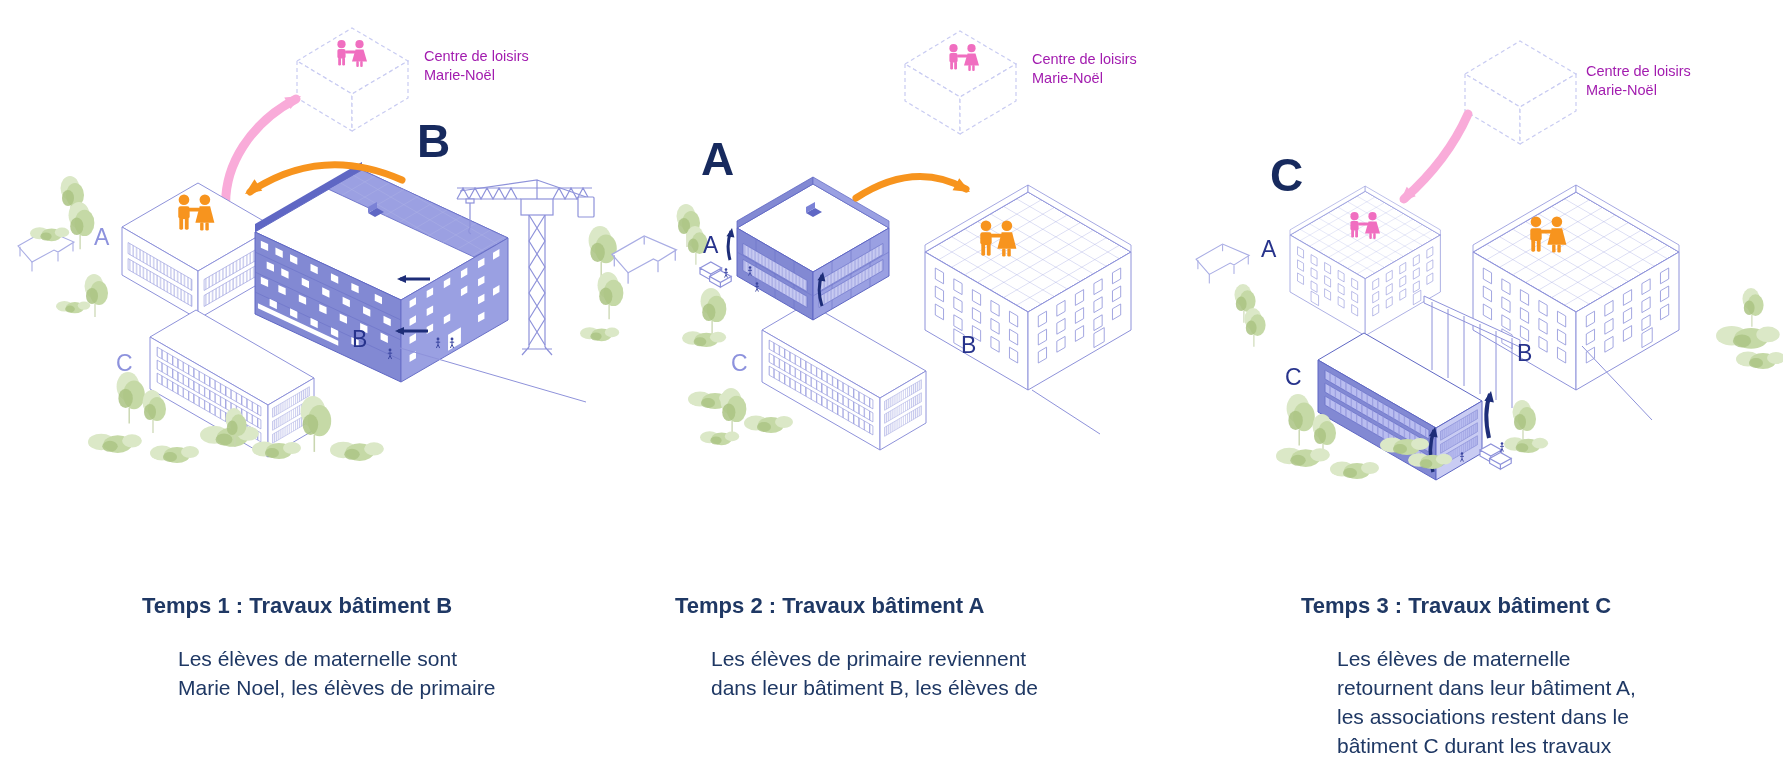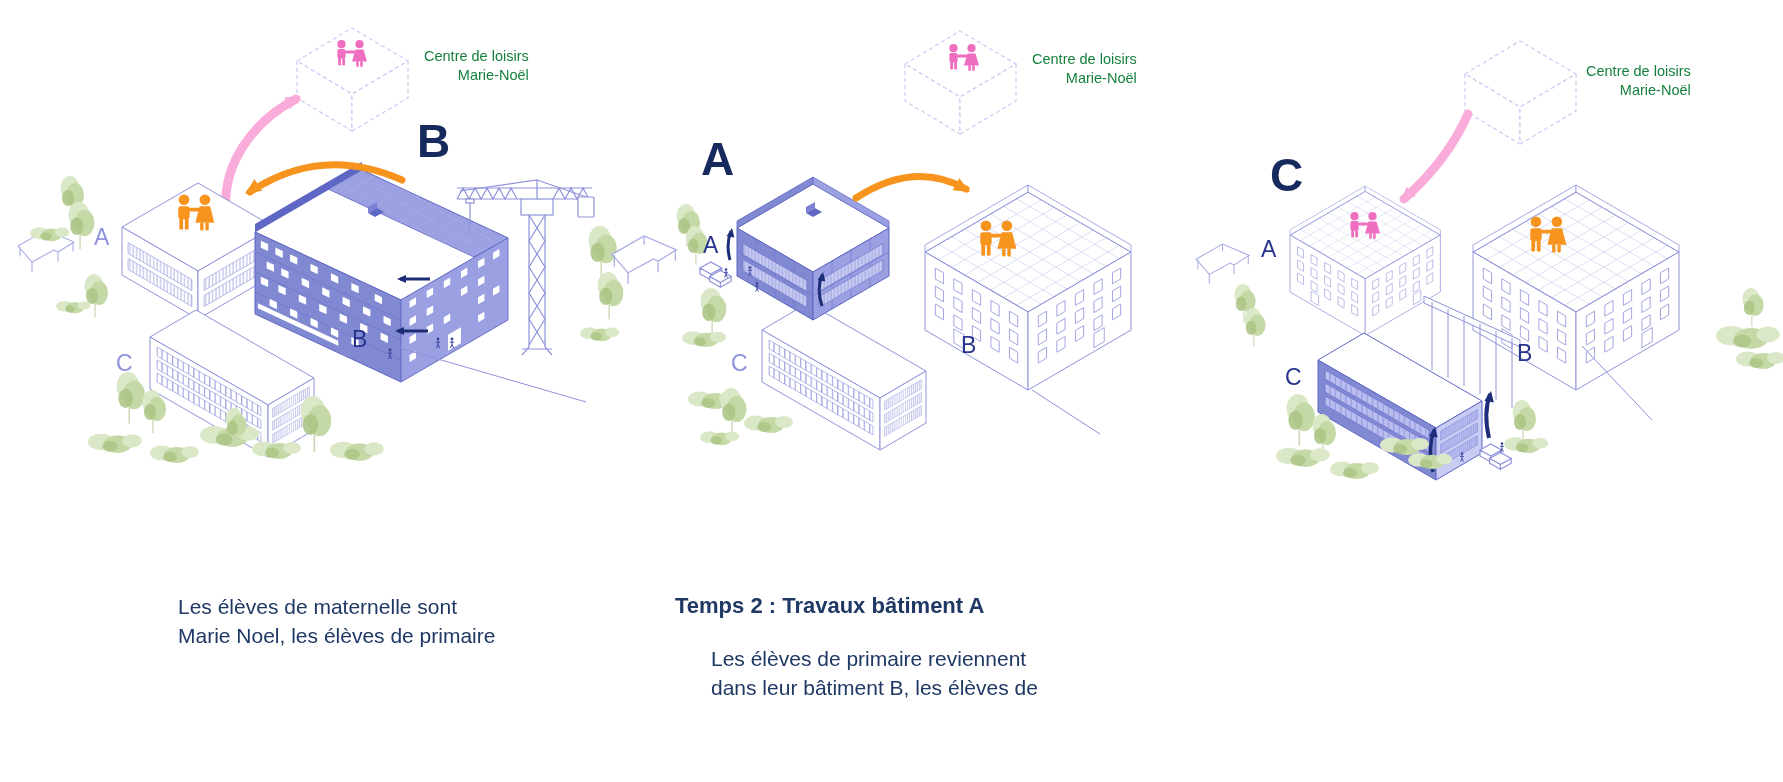--- a/index.html
+++ b/index.html
@@ -1,19 +1,19 @@
 <!DOCTYPE html>
 <html><head>
 <meta charset="utf-8">
 <style>
   html,body{margin:0;padding:0;background:#fff;}
   #stage{position:relative;width:1783px;height:782px;background:#ffffff;overflow:hidden;
          font-family:"Liberation Sans",sans-serif;}
   #drawing{position:absolute;left:0;top:0;}
-  .center-label{position:absolute;font-size:14.5px;line-height:19px;color:#15803d;white-space:nowrap;text-align:right;}
+  .center-label{position:absolute;font-size:14.5px;line-height:19px;color:#a21caf;white-space:nowrap;}
   .big-letter{position:absolute;font-size:46px;font-weight:700;color:#172a5e;line-height:1;}
   .bldg-label{position:absolute;font-size:23px;font-weight:400;line-height:1;}
   .lbl-navy{color:#27338c;}
   .lbl-peri{color:#8d92dd;}
   .caption{position:absolute;top:592px;width:420px;color:#1f3864;}
   .caption .cap-title{font-size:22px;font-weight:700;line-height:28px;margin-bottom:24px;white-space:nowrap;}
   .caption .cap-line{font-size:21px;line-height:29px;white-space:nowrap;margin-left:36px;}
 </style>
 </head>
 <body>
@@ -404,21 +404,29 @@
 
   <div class="bldg-label lbl-navy" style="left:703px;top:234px">A</div>
   <div class="bldg-label lbl-navy" style="left:961px;top:334px">B</div>
   <div class="bldg-label lbl-peri" style="left:731px;top:352px">C</div>
 
   <div class="bldg-label lbl-navy" style="left:1261px;top:238px">A</div>
   <div class="bldg-label lbl-navy" style="left:1517px;top:342px">B</div>
   <div class="bldg-label lbl-navy" style="left:1285px;top:366px">C</div>
 
   <div class="caption" style="left:142px">
+    <div class="cap-title">Temps 1 : Travaux bâtiment B</div>
     <div class="cap-line">Les élèves de maternelle sont</div>
     <div class="cap-line">Marie Noel, les élèves de primaire</div>
   </div>
   <div class="caption" style="left:675px">
     <div class="cap-title">Temps 2 : Travaux bâtiment A</div>
     <div class="cap-line">Les élèves de primaire reviennent</div>
     <div class="cap-line">dans leur bâtiment B, les élèves de</div>
   </div>
+  <div class="caption" style="left:1301px">
+    <div class="cap-title">Temps 3 : Travaux bâtiment C</div>
+    <div class="cap-line">Les élèves de maternelle</div>
+    <div class="cap-line">retournent dans leur bâtiment A,</div>
+    <div class="cap-line">les associations restent dans le</div>
+    <div class="cap-line">bâtiment C durant les travaux</div>
+  </div>
 </div>
 
 </body></html>

